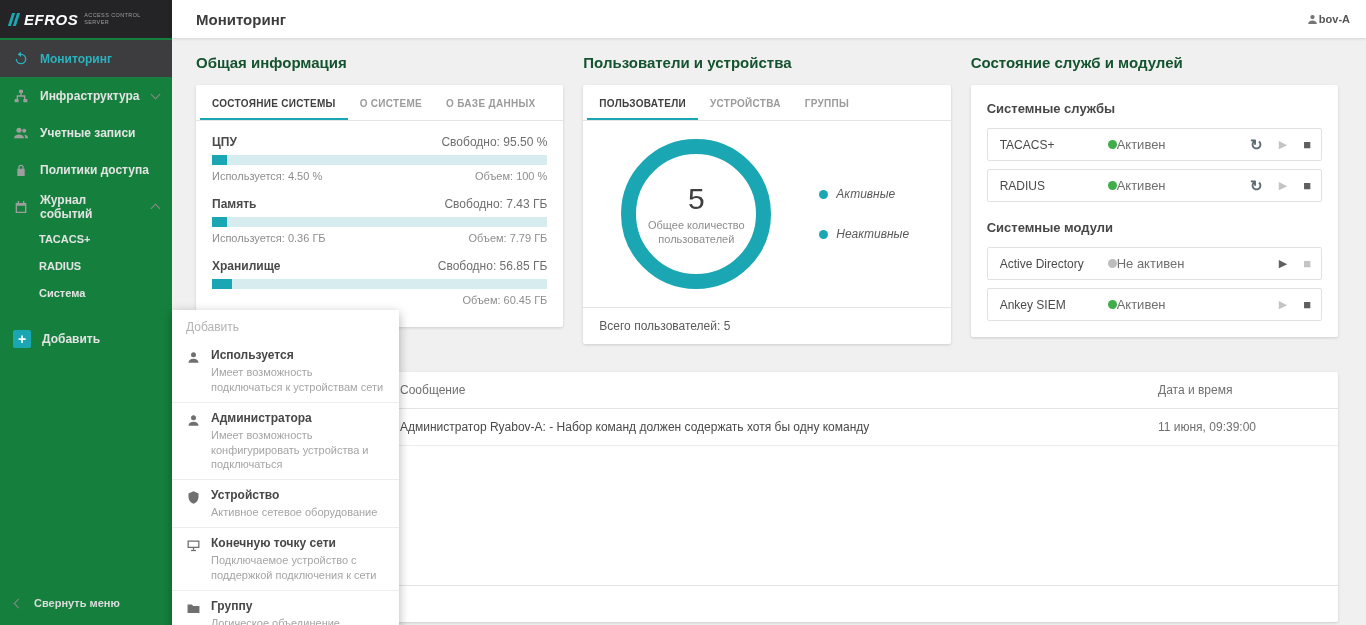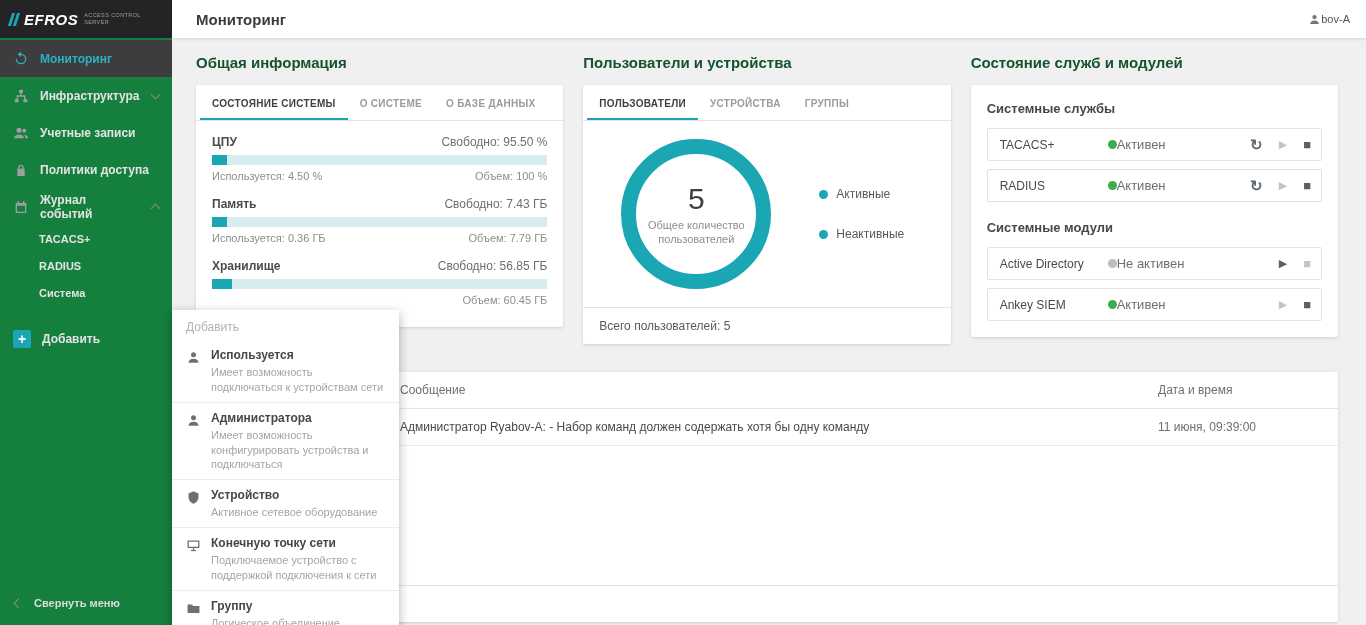--- a/index.html
+++ b/index.html
@@ -27,21 +27,21 @@
   .chev.left { transform:rotate(135deg); margin-left:0; }
   .sub-item { height:27px; display:flex; align-items:center; padding-left:39px; font-size:11px; font-weight:700; color:#e3e3e3; cursor:pointer; }
   .add-item { margin-top:14px; }
   .add-square { width:18px; height:18px; background:#1aa7b3; border-radius:2px; color:#fff; display:flex; align-items:center; justify-content:center; font-size:14px; line-height:1; }
   .collapse-btn { margin-top:auto; height:44px; display:flex; align-items:center; gap:12px; padding:0 15px; font-size:11px; font-weight:700; color:#dcdcdc; cursor:pointer; }
 
   
   .right-pane { flex:1; display:flex; flex-direction:column; min-width:0; }
   .topbar { height:38px; background:#fff; display:flex; align-items:center; padding:0 16px 0 24px; box-shadow:0 1px 3px rgba(0,0,0,.12); position:relative; z-index:5; }
   .page-title { font-size:15px; font-weight:600; color:#3c3c3c; }
-  .user-menu { margin-left:auto; display:flex; align-items:center; font-size:11px; color:#555; cursor:pointer; }
+  .user-menu { margin-left:auto; display:flex; align-items:center; font-size:11px; color:#555; cursor:pointer;font-weight:bold; }
   .user-menu svg { width:13px; height:13px; fill:#757575; }
 
   .main { flex:1; padding:16px 28px 0 24px; overflow:hidden; }
   .cards-grid { display:grid; grid-template-columns:1fr 1fr 1fr; gap:20px; align-items:start; }
   .col-title { font-size:15px; font-weight:600; color:#14532d; margin-bottom:14px; }
   .card { background:#fff; box-shadow:0 1px 3px rgba(0,0,0,.15); border-radius:2px; }
 
   .tabs { display:flex; border-bottom:1px solid #e4e4e4; padding:0 4px; }
   .tab { background:none; border:none; padding:13px 12px 11px; font-size:10px; letter-spacing:.3px; color:#9b9b9b; font-weight:600; font-family:inherit; cursor:pointer; white-space:nowrap; }
   .tab.active { color:#404040; box-shadow:inset 0 -2px 0 #1aa7b3; }
@@ -54,21 +54,21 @@
   .metric-free { font-size:12px; color:#6f6f6f; }
   .progress-track { height:10px; background:#d7ecef; margin:6px 0 5px; }
   .progress-fill { height:100%; background:#1aa7b3; }
   .metric-sub { display:flex; justify-content:space-between; font-size:11px; color:#8d8d8d; min-height:13px; }
 
   
   .users-content { display:flex; align-items:center; padding:18px 16px; }
   .donut { width:150px; height:150px; border:15px solid #1aa7b3; border-radius:50%; display:flex; flex-direction:column; align-items:center; justify-content:center; margin-left:22px; flex-shrink:0; }
   .donut-value { font-size:30px; color:#3f3f3f; }
   .donut-label { font-size:11px; color:#8d8d8d; text-align:center; line-height:1.3; margin-top:2px; }
-  .legend { margin-left:48px; display:flex; flex-direction:column; gap:26px; }
+  .legend { margin-left:48px; display:flex; flex-direction:column; gap:26px;font-style:italic; }
   .legend-item { display:flex; align-items:center; gap:8px; font-size:12px; color:#5a5a5a; }
   .legend-dot { width:9px; height:9px; border-radius:50%; }
   .card-footer { border-top:1px solid #e4e4e4; padding:11px 16px; font-size:12px; color:#5a5a5a; }
 
   
   .svc-card { padding:14px 16px 8px; }
   .group-title { font-size:13px; font-weight:600; color:#474747; margin:2px 0 12px; }
   .group-title.modules { margin-top:18px; }
   .svc-row { display:flex; align-items:center; border:1px solid #e2e2e2; border-radius:2px; height:33px; padding:0 10px 0 12px; margin-bottom:8px; }
   .svc-name { font-size:12px; color:#4a4a4a; width:108px; }

